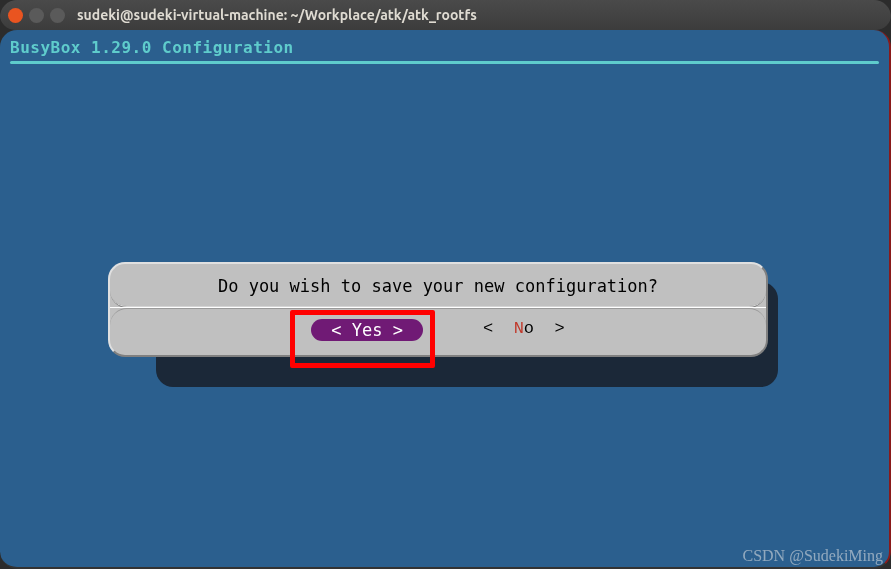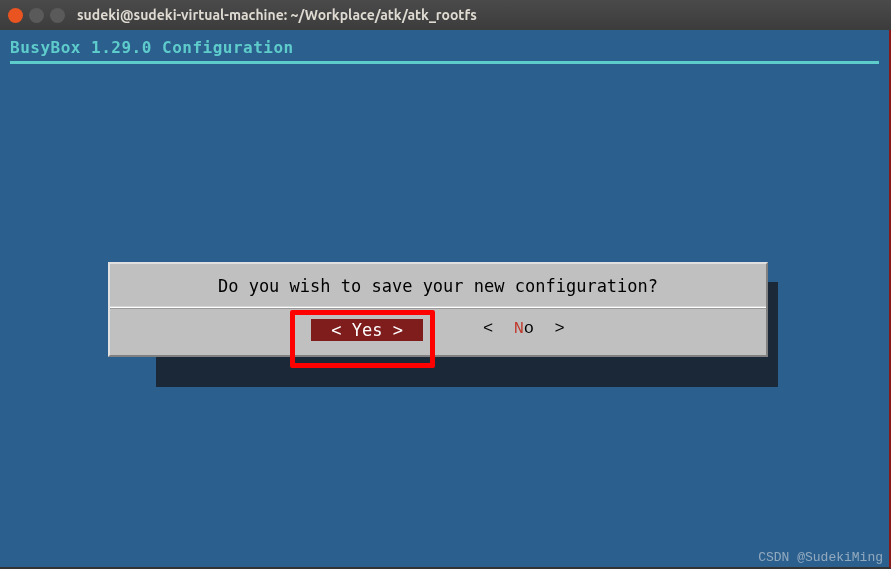--- a/index.html
+++ b/index.html
@@ -1,18 +1,19 @@
 <!DOCTYPE html>
 <html><head>
   <meta charset="utf-8">
   <style>
     * {
       margin: 0;
       padding: 0;
       box-sizing: border-box;
+      border-radius: 17px;
     }
     body {
       width: 891px;
       height: 569px;
       background: #2c2c2c;
       font-family: 'DejaVu Sans Mono', 'Consolas', monospace;
       overflow: hidden;
       position: relative;
     }
     .window-frame {
@@ -116,21 +117,21 @@
     .dialog-buttons {
       padding: 10px 0 14px 0;
       display: flex;
       justify-content: center;
       gap: 60px;
       font-size: 17px;
       position: relative;
       border-top: 1px solid #9a9a9a;
     }
     .yes-btn {
-      background: #7f1d1d;
+      background: #701a75;
       color: #fff;
       padding: 1px 20px;
       white-space: pre;
     }
     .yes-hot {
       color: #fff;
     }
     .no-btn {
       color: #000;
       white-space: pre;
@@ -148,22 +149,22 @@
       border: 5px solid #ff0000;
       border-radius: 2px;
       pointer-events: none;
       z-index: 10;
     }
     .watermark {
       position: absolute;
       right: 8px;
       bottom: 4px;
       color: rgba(230,230,230,0.55);
-      font-family: Liberation Mono, monospace;
-      font-size: 13px;
+      font-family: Liberation Serif, serif;
+      font-size: 16px;
       z-index: 20;
     }
   </style>
 </head>
 <body>
 
 <div class="window-frame">
   <div class="title-bar">
     <div class="window-controls">
       <div class="window-btn btn-close"></div>

